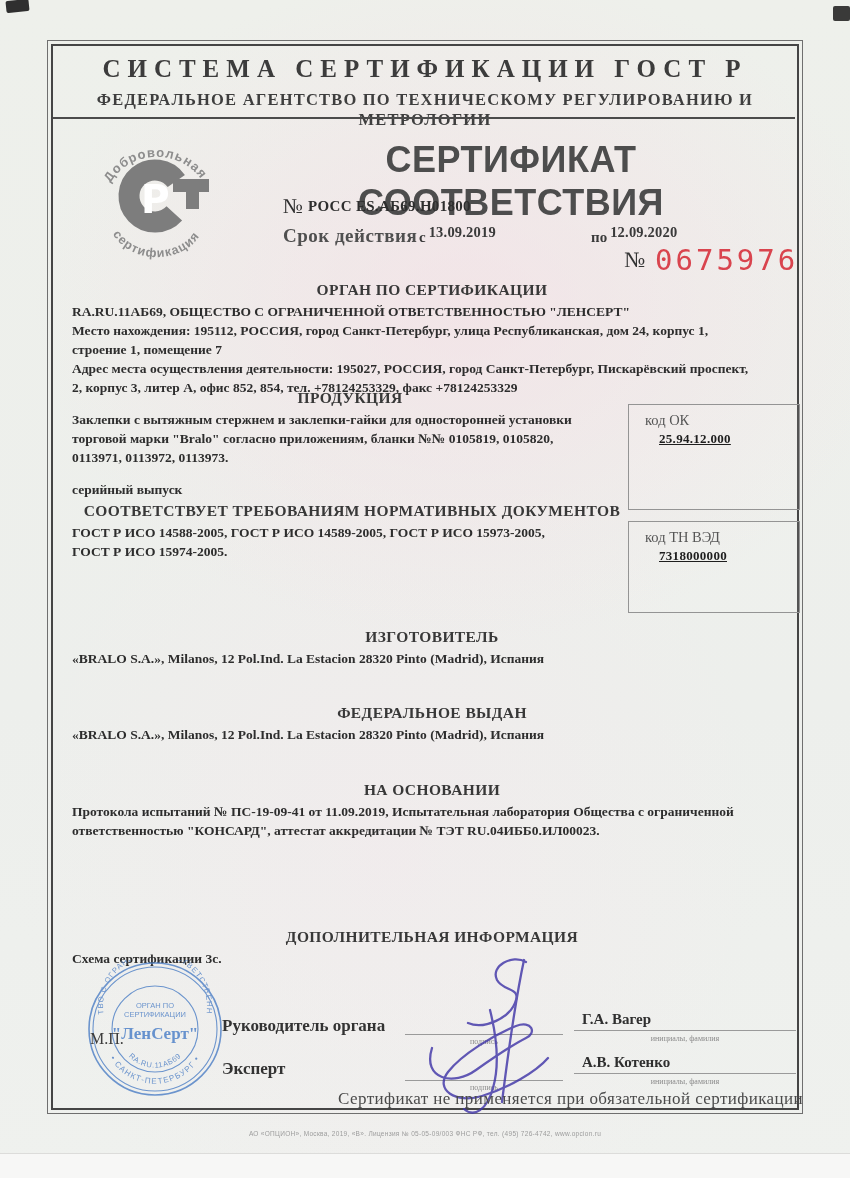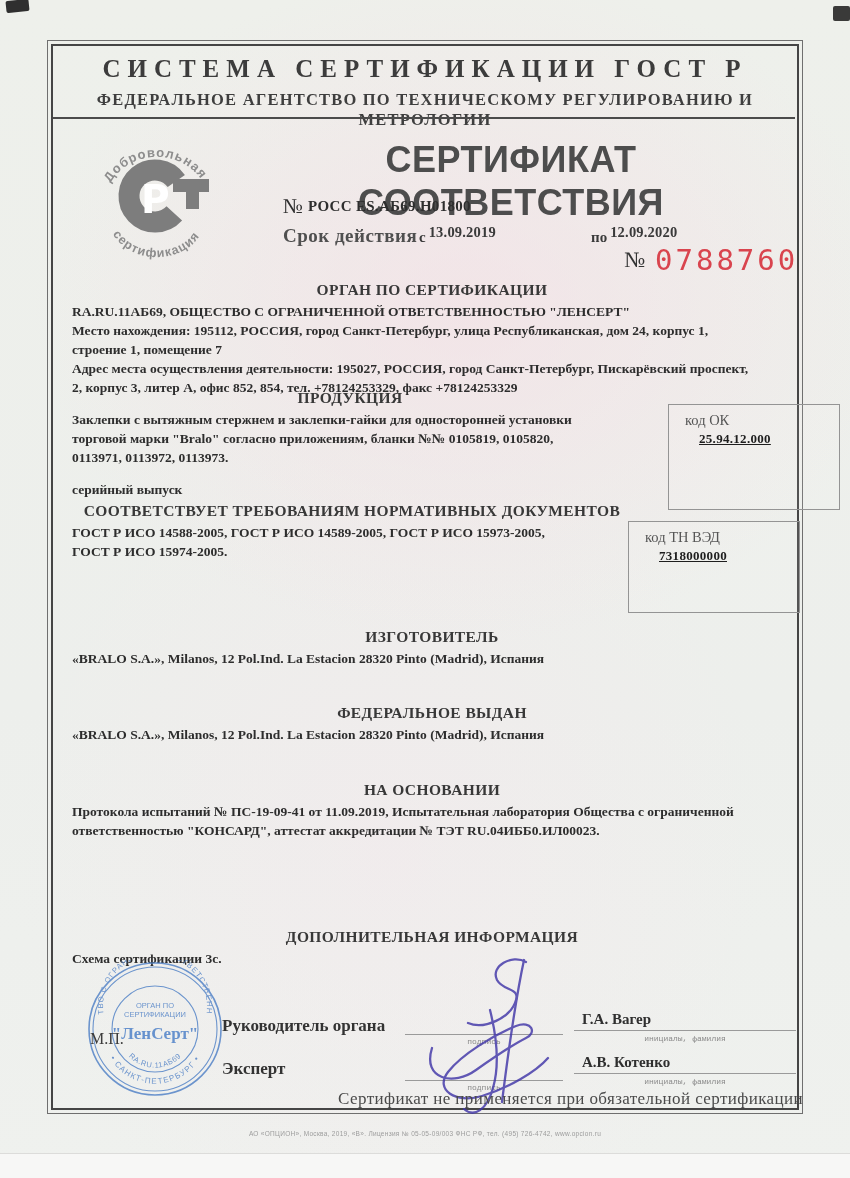--- a/index.html
+++ b/index.html
@@ -41,34 +41,34 @@
   .gap-top{margin-top:13px;}
   .s1{top:281px;width:720px;}
   .s2{top:389px;width:556px;}
   .s3{top:502px;width:560px;}
   .s4{top:628px;width:720px;}
   .s5{top:704px;width:720px;}
   .s6{top:781px;width:720px;}
   .s7{top:928px;width:720px;}
   
   .codebox{left:628px;width:170px;border:1px solid #949494;background:rgba(255,255,255,.08);}
-  .box1{top:404px;height:104px;margin-left:40px;}
+  .box1{top:404px;height:104px;}
   .box2{top:521px;height:90px;}
   .codebox .cb-label{font-size:14.5px;color:#565656;padding:7px 0 0 16px;}
   .codebox .cb-value{font-size:13px;font-weight:bold;color:#1e1e1e;padding:2px 0 0 30px;letter-spacing:.3px;text-decoration:underline;}
   
   .mp{left:90px;top:1030px;font-size:16px;color:#3c3c3c;}
   .role1{left:222px;top:1016px;font-weight:bold;font-size:17px;color:#333;}
   .role2{left:222px;top:1059px;font-weight:bold;font-size:17px;color:#333;}
   .sigline{height:1px;background:#9a9a9a;}
   .sl1{left:405px;top:1034px;width:158px;}
   .sl2{left:405px;top:1080px;width:158px;}
   .nl1{left:574px;top:1030px;width:222px;}
   .nl2{left:574px;top:1073px;width:222px;}
-  .cap{font-family:Liberation Mono, monospace;font-size:8px;color:#8a8a8a;text-align:center;}
+  .cap{font-family:Liberation Serif, serif;font-size:8px;color:#8a8a8a;text-align:center;}
   .cap-s1{left:405px;top:1037px;width:158px;}
   .cap-s2{left:405px;top:1083px;width:158px;}
   .cap-n1{left:574px;top:1034px;width:222px;}
   .cap-n2{left:574px;top:1077px;width:222px;}
   .name1{left:582px;top:1011px;font-weight:bold;font-size:15px;color:#2f2f2f;}
   .name2{left:582px;top:1054px;font-weight:bold;font-size:15px;color:#2f2f2f;}
   .footnote{left:47px;top:1089px;width:756px;text-align:right;font-size:17px;color:#4a4a4a;letter-spacing:.4px;}
   .fineprint{left:0;top:1130px;width:850px;text-align:center;font-family:"Liberation Sans",sans-serif;
     font-size:6.5px;color:#9c9c9c;letter-spacing:.3px;}
   svg text{user-select:none;}
@@ -111,21 +111,21 @@
 
   <div class="abs no-row">
     <span class="no-sign">№</span><span class="no-val">РОСС ES.АБ69.Н01800</span>
   </div>
 
   <div class="abs srok">Срок действия</div>
   <div class="abs from-grp"><span>с</span><span class="date-sup">13.09.2019</span></div>
   <div class="abs to-grp"><span>по</span><span class="date-sup">12.09.2020</span></div>
 
   <div class="abs blank-no-sign">№</div>
-  <div class="abs blank-no">0788760</div>
+  <div class="abs blank-no">0675976</div>
 
   <div class="abs sec s1">
     <div class="sec-title">ОРГАН ПО СЕРТИФИКАЦИИ</div>
     <div class="ln">RA.RU.11АБ69, ОБЩЕСТВО С ОГРАНИЧЕННОЙ ОТВЕТСТВЕННОСТЬЮ "ЛЕНСЕРТ"</div>
     <div class="ln">Место нахождения: 195112, РОССИЯ, город Санкт-Петербург, улица Республиканская, дом 24, корпус 1,</div>
     <div class="ln">строение 1, помещение 7</div>
     <div class="ln">Адрес места осуществления деятельности: 195027, РОССИЯ, город Санкт-Петербург, Пискарёвский проспект,</div>
     <div class="ln">2, корпус 3, литер А, офис 852, 854, тел. +78124253329, факс +78124253329</div>
   </div>
 

